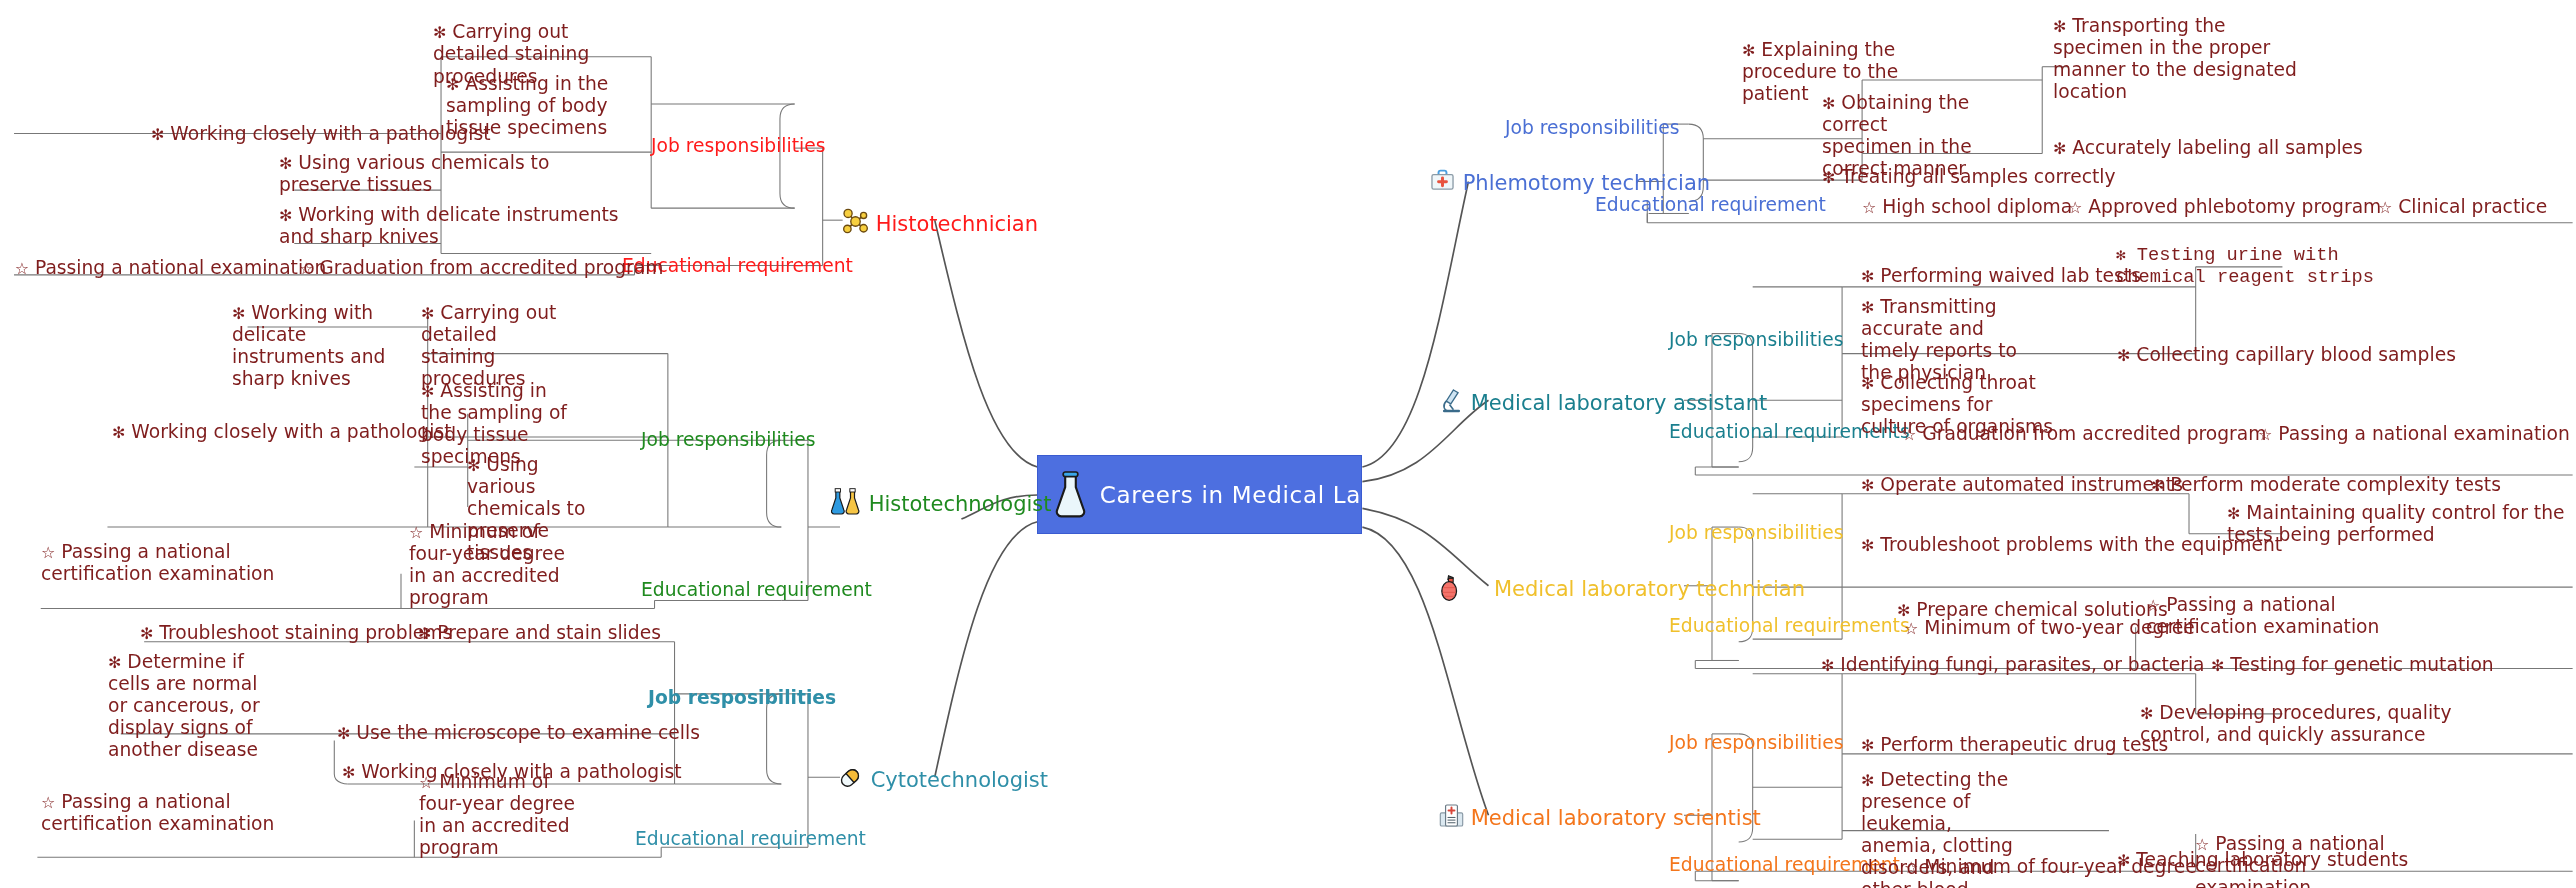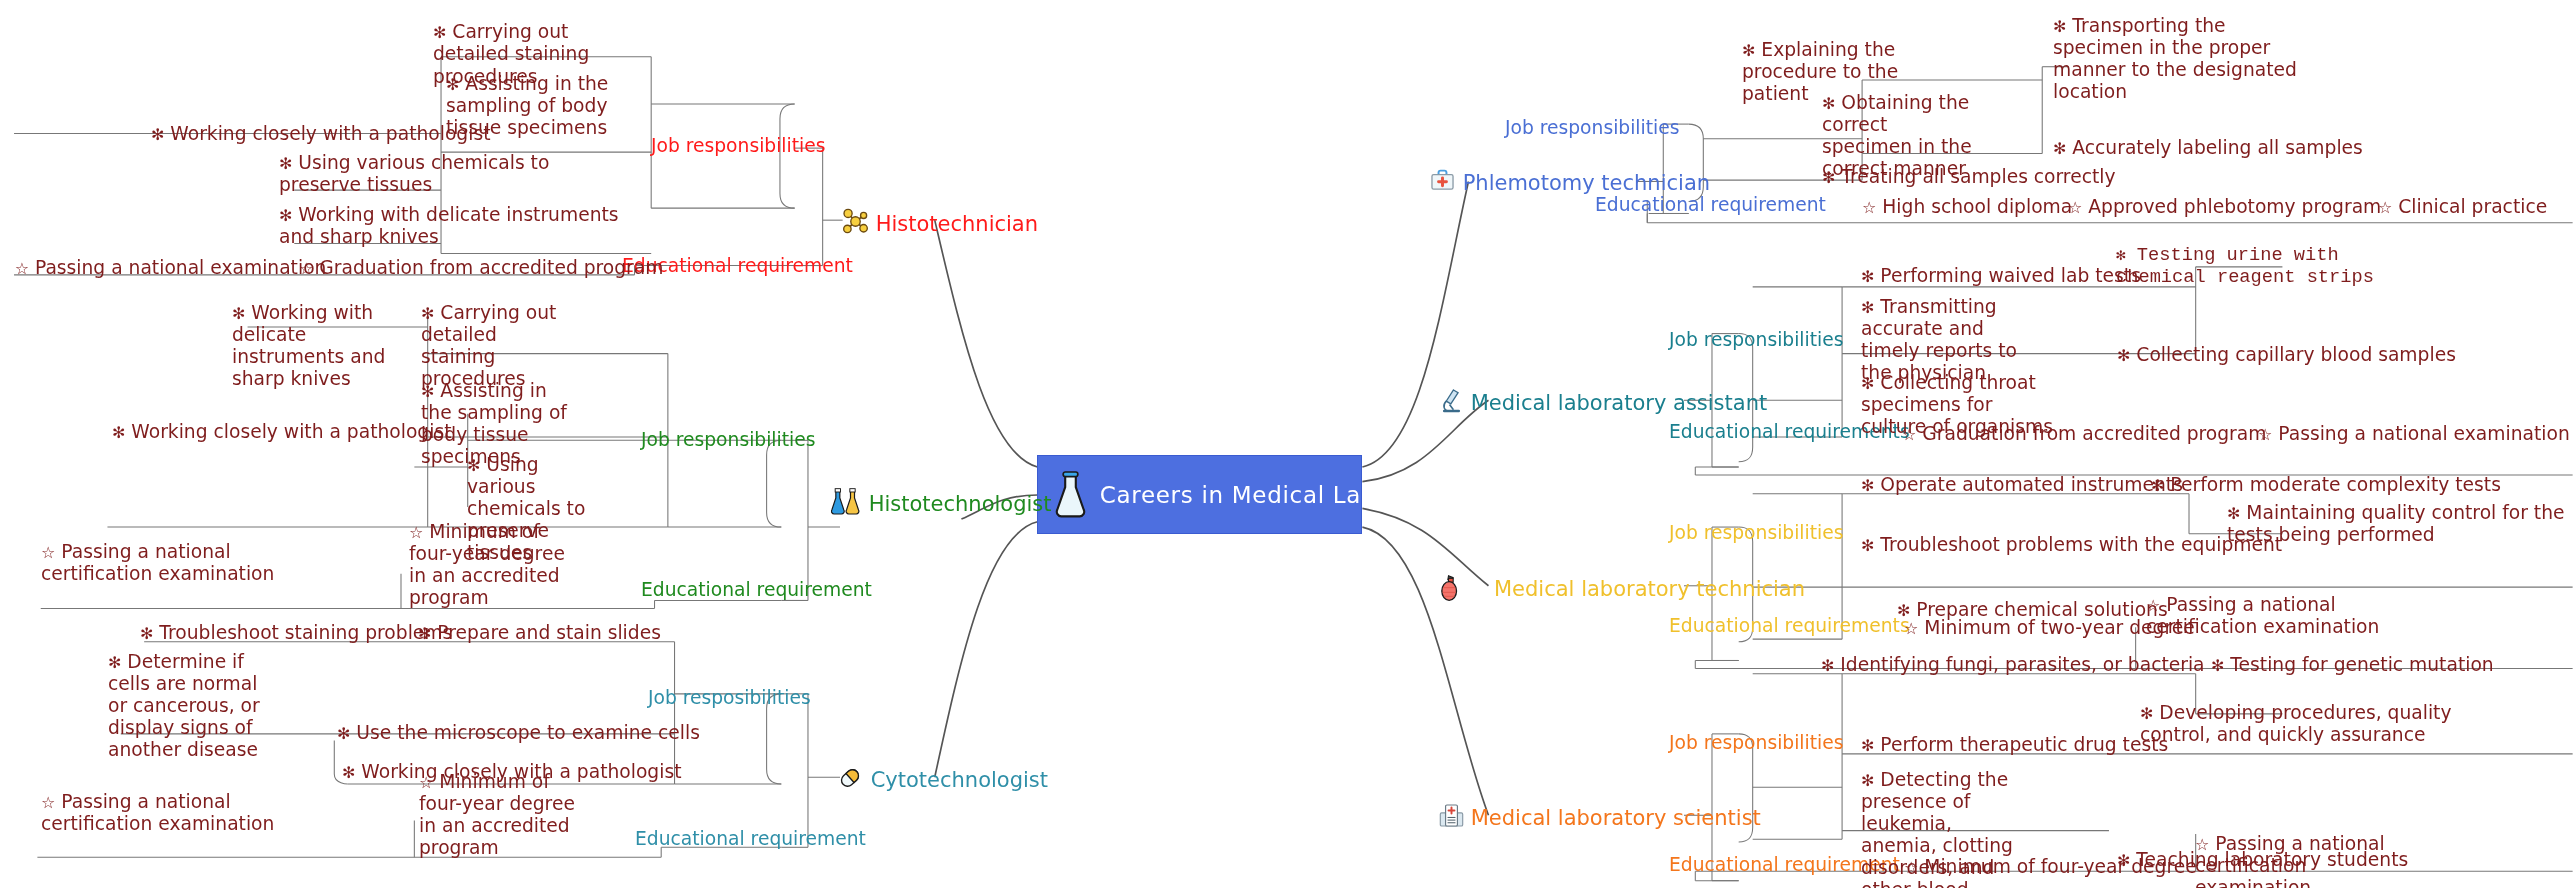--- a/index.html
+++ b/index.html
@@ -311,21 +311,21 @@
     <span class="ico">
       <svg width="28" height="28" viewBox="0 0 42 42">
         <g transform="rotate(-42 21 21)">
           <rect x="7" y="12" width="28" height="18" rx="9" fill="#f1f9fb" stroke="#1a1a1a" stroke-width="2"></rect>
           <path d="M21 12 h5 a9 9 0 0 1 0 18 h-5 z" fill="#f6bb38" stroke="#1a1a1a" stroke-width="2"></path>
         </g>
       </svg>
     </span>
     <span class="lbl">Cytotechnologist</span>
   </div>
-  <div class="node cat c-teal" style="left:648px; top:689px;">Job resposibilities</div>
+  <div class="node cat c-teal" style="left:648px; top:689px;font-weight:bold;">Job resposibilities</div>
   <div class="node cat c-teal" style="left:635px; top:830px;">Educational requirement</div>
 
   <div class="node leaf nowrap" style="left:140px; top:622px;"><span class="bul">✻</span> <span>Troubleshoot staining problems</span></div>
   <div class="node leaf nowrap" style="left:418px; top:622px;"><span class="bul">✻</span> <span>Prepare and stain slides</span></div>
   <div class="node leaf" style="left:108px; top:651px; width:154px;"><span class="bul">✻</span> <span>Determine if cells are normal or cancerous, or display signs of another disease</span></div>
   <div class="node leaf nowrap" style="left:337px; top:722px;"><span class="bul">✻</span> <span>Use the microscope to examine cells</span></div>
   <div class="node leaf nowrap" style="left:342px; top:761px;"><span class="bul">✻</span> <span>Working closely with a pathologist</span></div>
   <div class="node leaf" style="left:41px; top:791px; width:254px;"><span class="bul">☆</span> <span>Passing a national certification examination</span></div>
   <div class="node leaf" style="left:419px; top:771px; width:157px;"><span class="bul">☆</span> <span>Minimum of four-year degree in an accredited program</span></div>
 

